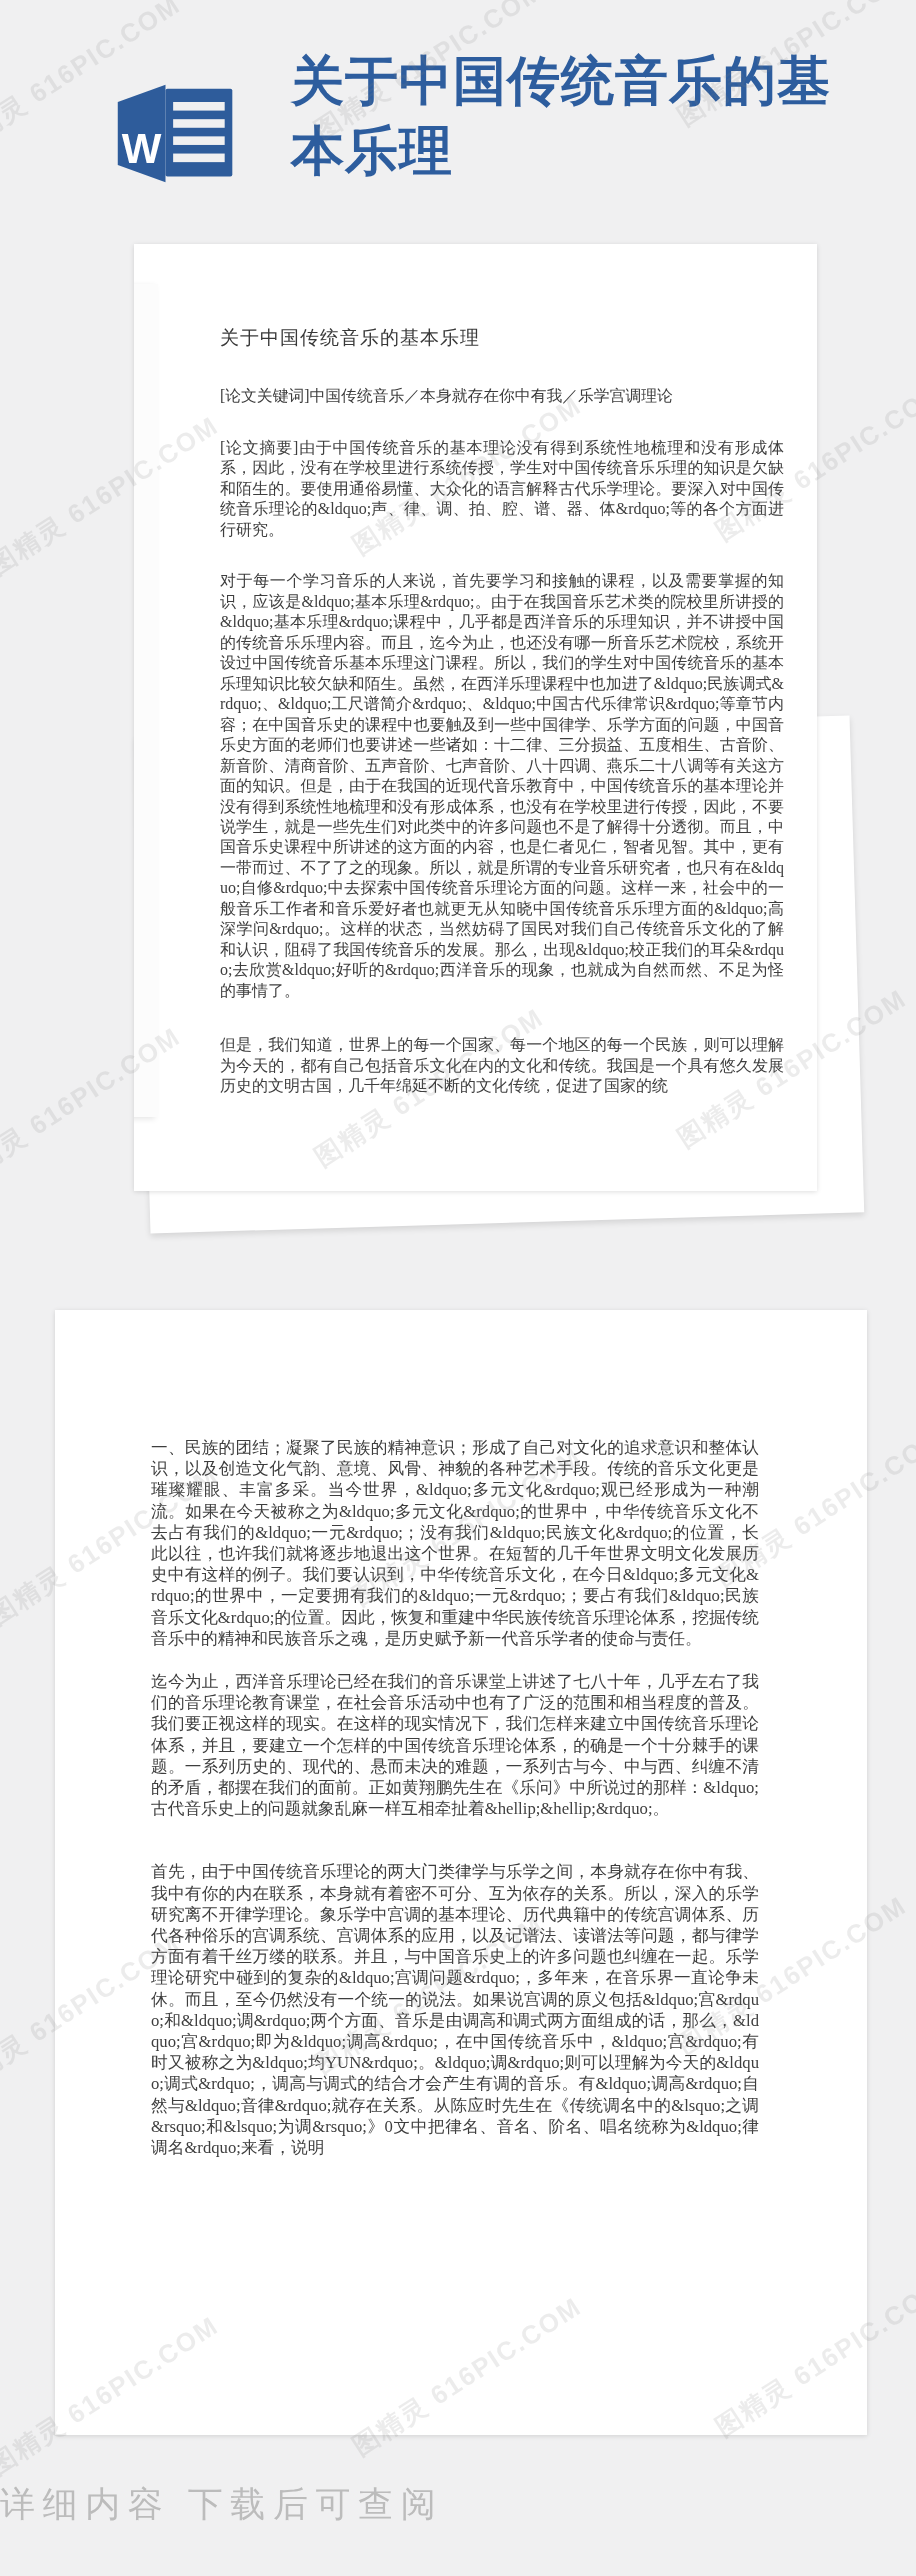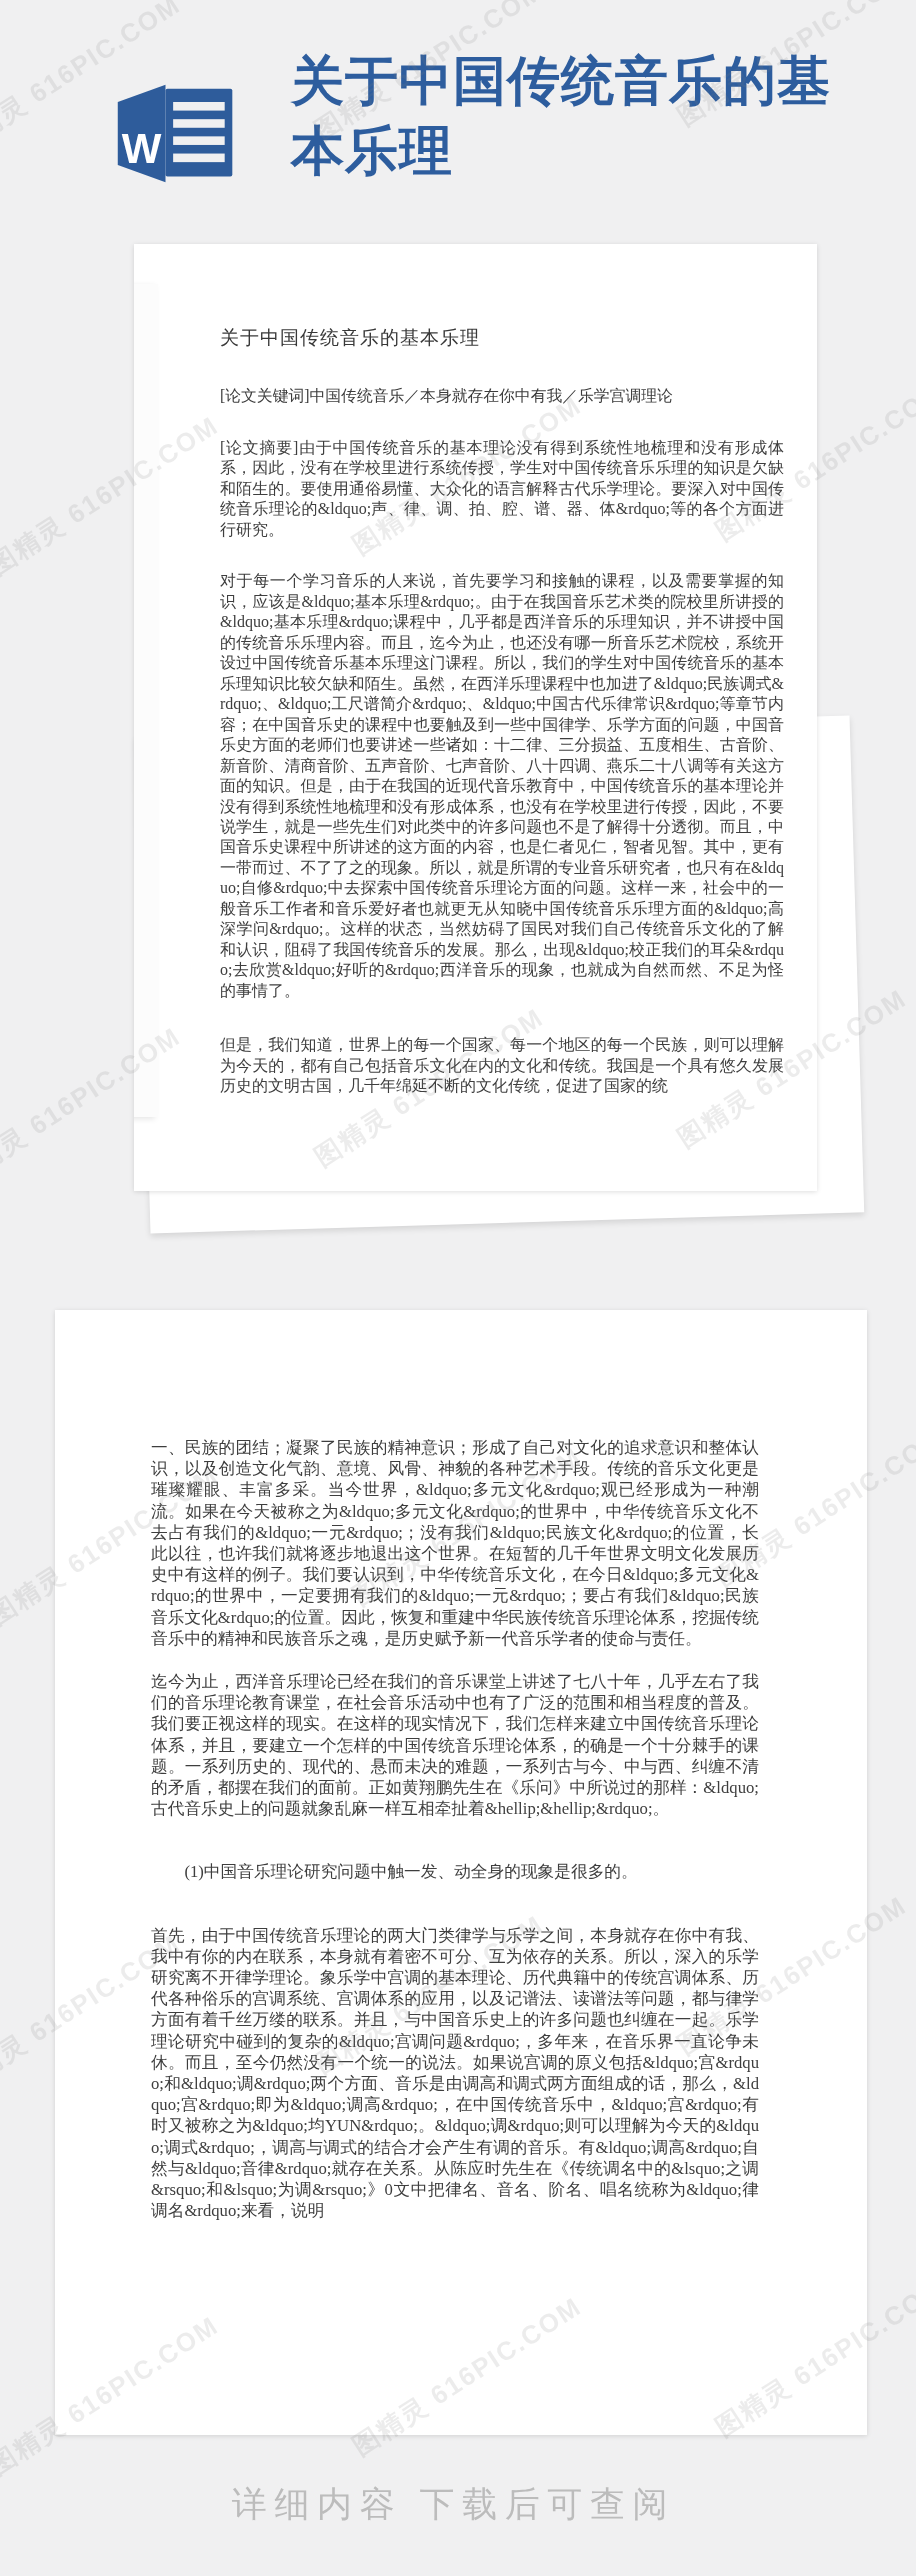--- a/index.html
+++ b/index.html
@@ -26,21 +26,21 @@
   .doc-title{margin:0;font-size:19px;font-weight:500;color:#383838;letter-spacing:1px;text-align:left;}
   .keywords{margin:35px 0 0 0;font-size:15.8px;color:#3c3c3c;text-align:left;}
   .card1 p.body{margin:31px 0 0 0;font-size:16px;line-height:1.28;}
   .card1 p.body.last{margin-top:34px;}
   .card2 p.body{margin:0;font-size:16.7px;line-height:1.27;}
   .card2 p.body + p.body{margin-top:22px;}
   .card2 p.indent{text-indent:2em;margin-top:42px !important;}
   .card2 p.p4{margin-top:42px !important;}
 
   
-  .footer-note{position:absolute;left:0;top:2481px;width:907px;text-align:center;
+  .footer-note{position:absolute;left:0;top:2481px;width:907px;text-align:left;
     font-size:35px;letter-spacing:7.6px;color:#bcbcbc;font-weight:300;
     font-family:"Liberation Sans",sans-serif;}
 
   
   .wm{position:absolute;white-space:nowrap;font-size:26px;font-weight:bold;
     color:rgba(125,125,125,0.15);transform:rotate(-33deg);z-index:10;
     pointer-events:none;font-family:"Liberation Sans",sans-serif;letter-spacing:1.9px;}
 </style>
 </head>
 <body>
@@ -67,21 +67,20 @@
     <h2 class="doc-title">关于中国传统音乐的基本乐理</h2>
     <p class="keywords">[论文关键词]中国传统音乐／本身就存在你中有我／乐学宫调理论</p>
     <p class="body">[论文摘要]由于中国传统音乐的基本理论没有得到系统性地梳理和没有形成体系，因此，没有在学校里进行系统传授，学生对中国传统音乐乐理的知识是欠缺和陌生的。要使用通俗易懂、大众化的语言解释古代乐学理论。要深入对中国传统音乐理论的&amp;ldquo;声、律、调、拍、腔、谱、器、体&amp;rdquo;等的各个方面进行研究。</p>
     <p class="body">对于每一个学习音乐的人来说，首先要学习和接触的课程，以及需要掌握的知识，应该是&amp;ldquo;基本乐理&amp;rdquo;。由于在我国音乐艺术类的院校里所讲授的&amp;ldquo;基本乐理&amp;rdquo;课程中，几乎都是西洋音乐的乐理知识，并不讲授中国的传统音乐乐理内容。而且，迄今为止，也还没有哪一所音乐艺术院校，系统开设过中国传统音乐基本乐理这门课程。所以，我们的学生对中国传统音乐的基本乐理知识比较欠缺和陌生。虽然，在西洋乐理课程中也加进了&amp;ldquo;民族调式&amp;rdquo;、&amp;ldquo;工尺谱简介&amp;rdquo;、&amp;ldquo;中国古代乐律常识&amp;rdquo;等章节内容；在中国音乐史的课程中也要触及到一些中国律学、乐学方面的问题，中国音乐史方面的老师们也要讲述一些诸如：十二律、三分损益、五度相生、古音阶、新音阶、清商音阶、五声音阶、七声音阶、八十四调、燕乐二十八调等有关这方面的知识。但是，由于在我国的近现代音乐教育中，中国传统音乐的基本理论并没有得到系统性地梳理和没有形成体系，也没有在学校里进行传授，因此，不要说学生，就是一些先生们对此类中的许多问题也不是了解得十分透彻。而且，中国音乐史课程中所讲述的这方面的内容，也是仁者见仁，智者见智。其中，更有一带而过、不了了之的现象。所以，就是所谓的专业音乐研究者，也只有在&amp;ldquo;自修&amp;rdquo;中去探索中国传统音乐理论方面的问题。这样一来，社会中的一般音乐工作者和音乐爱好者也就更无从知晓中国传统音乐乐理方面的&amp;ldquo;高深学问&amp;rdquo;。这样的状态，当然妨碍了国民对我们自己传统音乐文化的了解和认识，阻碍了我国传统音乐的发展。那么，出现&amp;ldquo;校正我们的耳朵&amp;rdquo;去欣赏&amp;ldquo;好听的&amp;rdquo;西洋音乐的现象，也就成为自然而然、不足为怪的事情了。</p>
     <p class="body last">但是，我们知道，世界上的每一个国家、每一个地区的每一个民族，则可以理解为今天的，都有自己包括音乐文化在内的文化和传统。我国是一个具有悠久发展历史的文明古国，几千年绵延不断的文化传统，促进了国家的统</p>
   </section>
 
   <section class="doc-card card2">
     <p class="body">一、民族的团结；凝聚了民族的精神意识；形成了自己对文化的追求意识和整体认识，以及创造文化气韵、意境、风骨、神貌的各种艺术手段。传统的音乐文化更是璀璨耀眼、丰富多采。当今世界，&amp;ldquo;多元文化&amp;rdquo;观已经形成为一种潮流。如果在今天被称之为&amp;ldquo;多元文化&amp;rdquo;的世界中，中华传统音乐文化不去占有我们的&amp;ldquo;一元&amp;rdquo;；没有我们&amp;ldquo;民族文化&amp;rdquo;的位置，长此以往，也许我们就将逐步地退出这个世界。在短暂的几千年世界文明文化发展历史中有这样的例子。我们要认识到，中华传统音乐文化，在今日&amp;ldquo;多元文化&amp;rdquo;的世界中，一定要拥有我们的&amp;ldquo;一元&amp;rdquo;；要占有我们&amp;ldquo;民族音乐文化&amp;rdquo;的位置。因此，恢复和重建中华民族传统音乐理论体系，挖掘传统音乐中的精神和民族音乐之魂，是历史赋予新一代音乐学者的使命与责任。</p>
     <p class="body">迄今为止，西洋音乐理论已经在我们的音乐课堂上讲述了七八十年，几乎左右了我们的音乐理论教育课堂，在社会音乐活动中也有了广泛的范围和相当程度的普及。我们要正视这样的现实。在这样的现实情况下，我们怎样来建立中国传统音乐理论体系，并且，要建立一个怎样的中国传统音乐理论体系，的确是一个十分棘手的课题。一系列历史的、现代的、悬而未决的难题，一系列古与今、中与西、纠缠不清的矛盾，都摆在我们的面前。正如黄翔鹏先生在《乐问》中所说过的那样：&amp;ldquo;古代音乐史上的问题就象乱麻一样互相牵扯着&amp;hellip;&amp;hellip;&amp;rdquo;。</p>
-    <p class="body indent">(1)中国音乐理论研究问题中触一发、动全身的现象是很多的。</p>
     <p class="body p4">首先，由于中国传统音乐理论的两大门类律学与乐学之间，本身就存在你中有我、我中有你的内在联系，本身就有着密不可分、互为依存的关系。所以，深入的乐学研究离不开律学理论。象乐学中宫调的基本理论、历代典籍中的传统宫调体系、历代各种俗乐的宫调系统、宫调体系的应用，以及记谱法、读谱法等问题，都与律学方面有着千丝万缕的联系。并且，与中国音乐史上的许多问题也纠缠在一起。乐学理论研究中碰到的复杂的&amp;ldquo;宫调问题&amp;rdquo;，多年来，在音乐界一直论争未休。而且，至今仍然没有一个统一的说法。如果说宫调的原义包括&amp;ldquo;宫&amp;rdquo;和&amp;ldquo;调&amp;rdquo;两个方面、音乐是由调高和调式两方面组成的话，那么，&amp;ldquo;宫&amp;rdquo;即为&amp;ldquo;调高&amp;rdquo;，在中国传统音乐中，&amp;ldquo;宫&amp;rdquo;有时又被称之为&amp;ldquo;均YUN&amp;rdquo;。&amp;ldquo;调&amp;rdquo;则可以理解为今天的&amp;ldquo;调式&amp;rdquo;，调高与调式的结合才会产生有调的音乐。有&amp;ldquo;调高&amp;rdquo;自然与&amp;ldquo;音律&amp;rdquo;就存在关系。从陈应时先生在《传统调名中的&amp;lsquo;之调&amp;rsquo;和&amp;lsquo;为调&amp;rsquo;》0文中把律名、音名、阶名、唱名统称为&amp;ldquo;律调名&amp;rdquo;来看，说明</p>
   </section>
 
   <div class="footer-note">详细内容 下载后可查阅</div>
 
   <span class="wm" style="left:-67px;top:57px">图精灵 616PIC.COM</span>
   <span class="wm" style="left:296px;top:43px">图精灵 616PIC.COM</span>
   <span class="wm" style="left:659px;top:29px">图精灵 616PIC.COM</span>
   <span class="wm" style="left:-29px;top:478px">图精灵 616PIC.COM</span>
   <span class="wm" style="left:334px;top:458px">图精灵 616PIC.COM</span>

